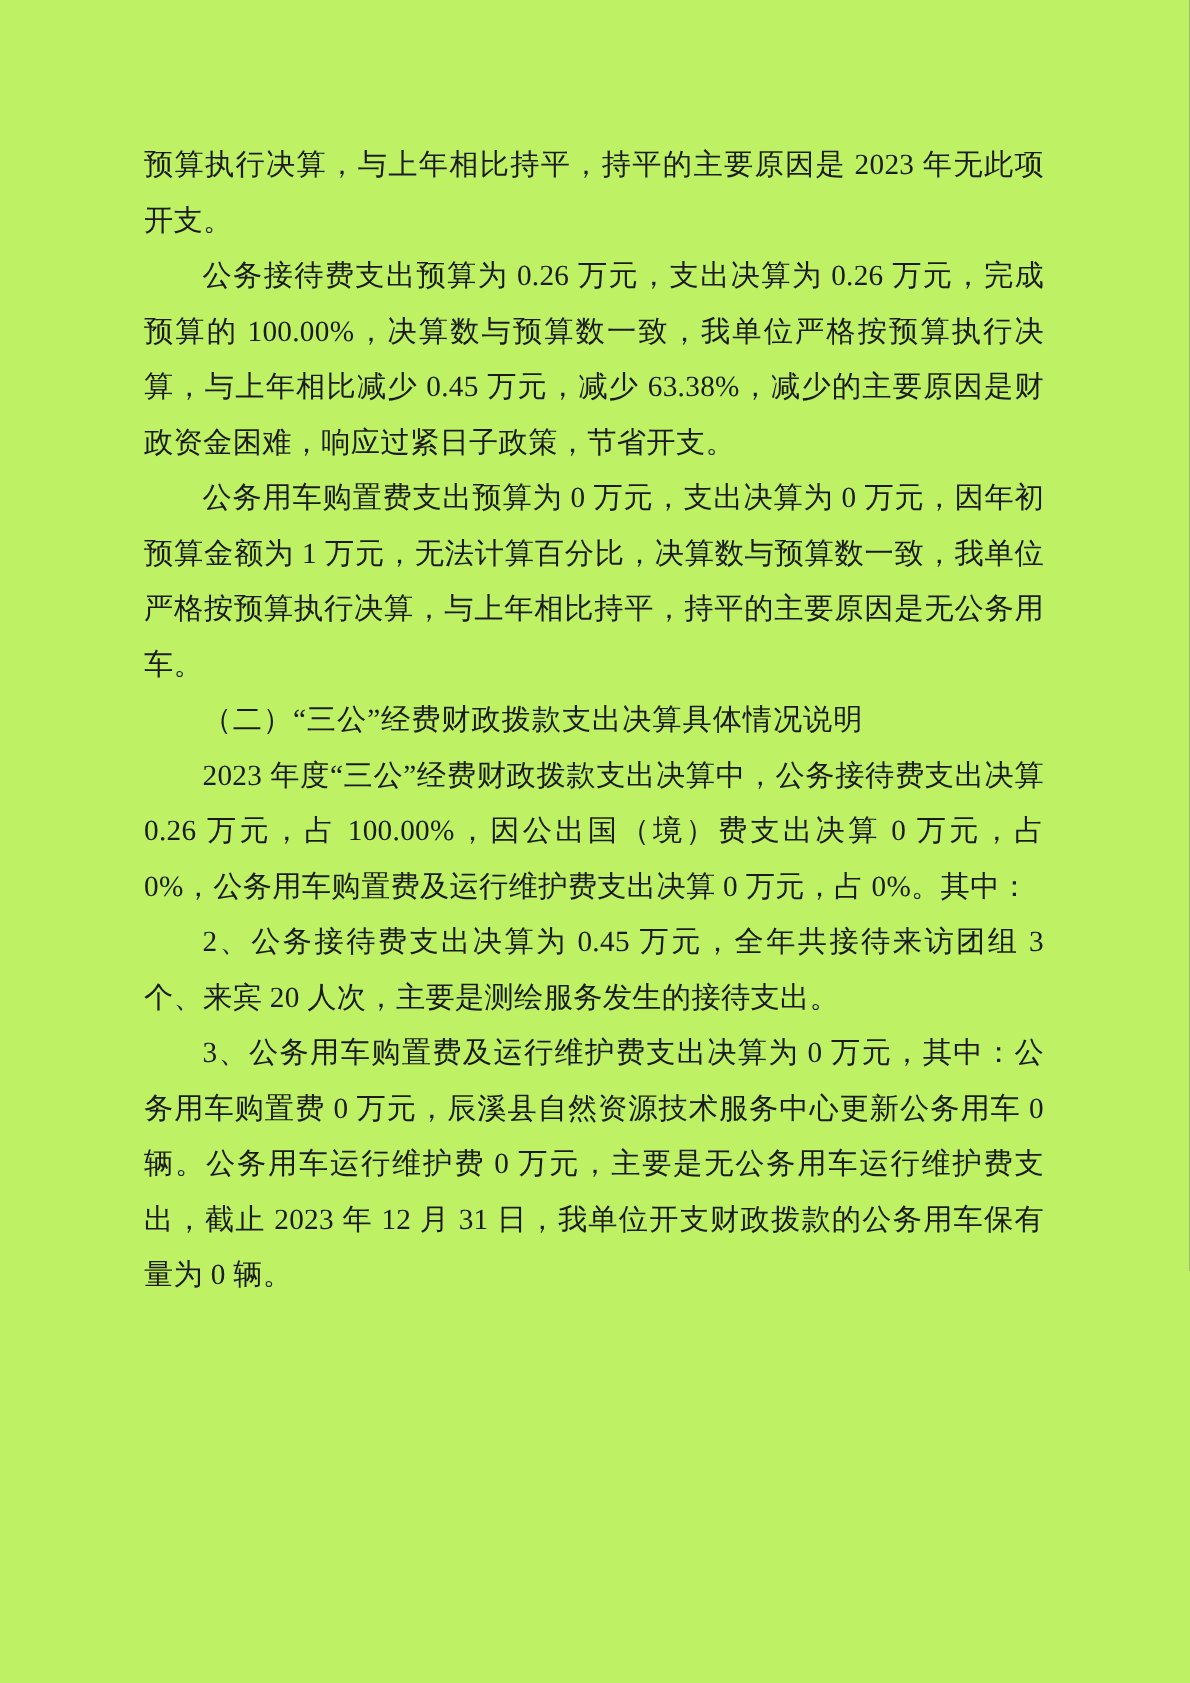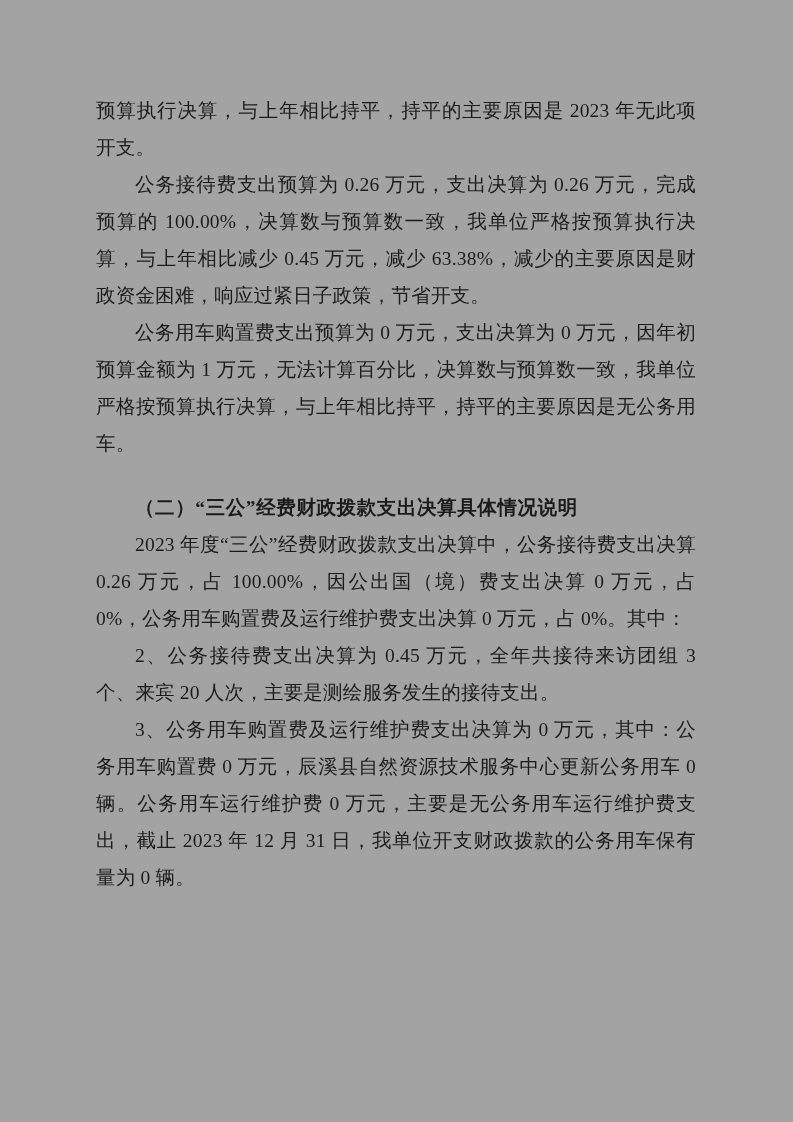--- a/index.html
+++ b/index.html
@@ -7,21 +7,21 @@
     padding: 0;
     background: #8c8c8c;
   }
   body {
     font-family: "Liberation Serif", "DejaVu Serif", serif;
   }
   .page {
     position: relative;
     width: 793px;
     height: 1122px;
-    background: #a3a3a3;
+    background: #bef264;
     margin: 0 auto;
     box-sizing: border-box;
     overflow: hidden;
   }
   .content {
     position: absolute;
     left: 96px;
     top: 92px;
     width: 600px;
   }
@@ -32,23 +32,22 @@
     color: #1b1b1b;
     text-align: justify;
     text-justify: inter-ideograph;
     letter-spacing: 0.2px;
   }
   p.indent {
     text-indent: 2em;
   }
   p.heading {
     text-indent: 2em;
-    font-weight: bold;
+    font-weight: normal;
     letter-spacing: 0.6px;
-    margin-top: 27px;
   }
 </style>
 </head>
 <body>
 
 <div class="page">
   <div class="content">
 
     <p class="plain">预算执行决算，与上年相比持平，持平的主要原因是 2023 年无此项开支。</p>
     <p class="indent">公务接待费支出预算为 0.26 万元，支出决算为 0.26 万元，完成预算的 100.00%，决算数与预算数一致，我单位严格按预算执行决算，与上年相比减少 0.45 万元，减少 63.38%，减少的主要原因是财政资金困难，响应过紧日子政策，节省开支。</p>

